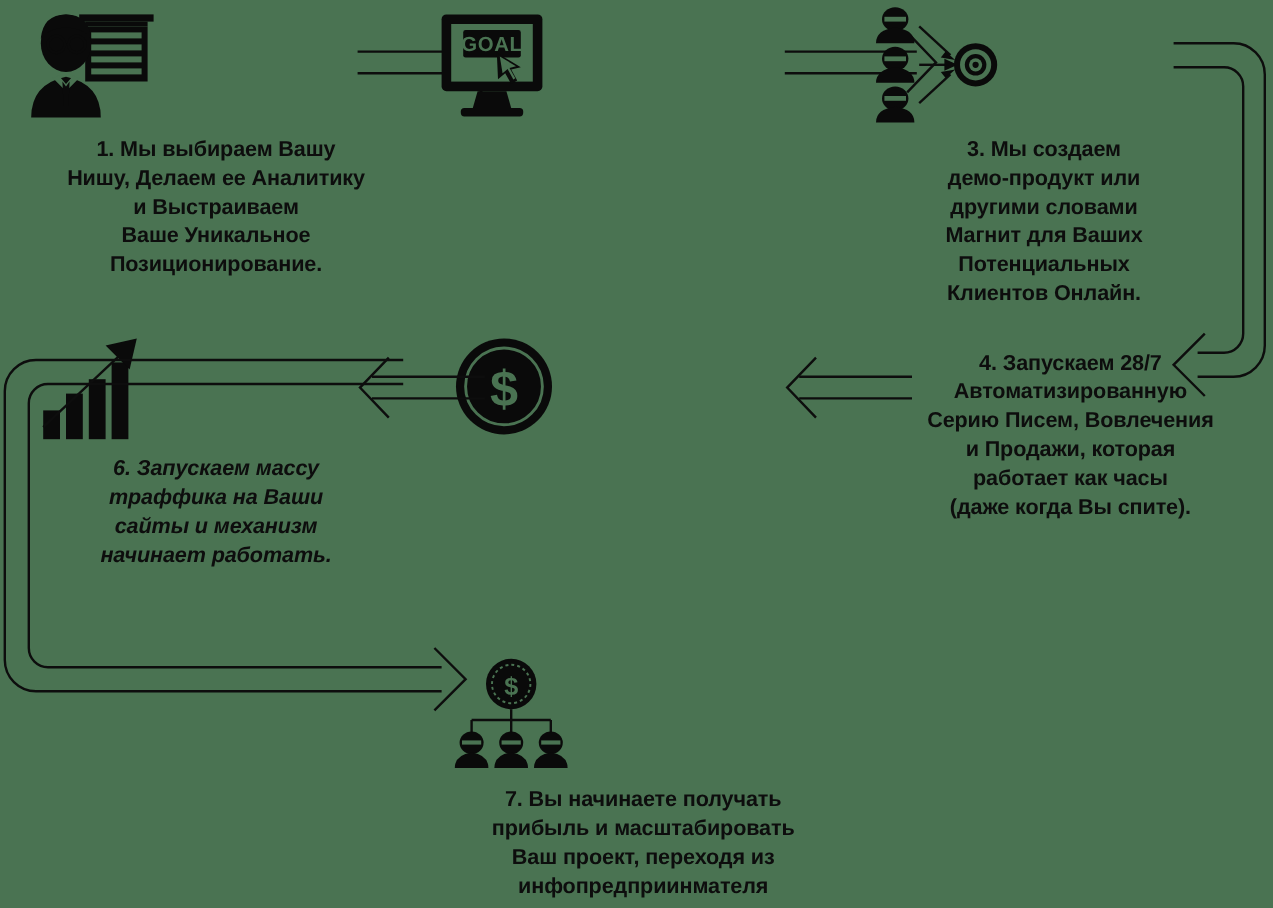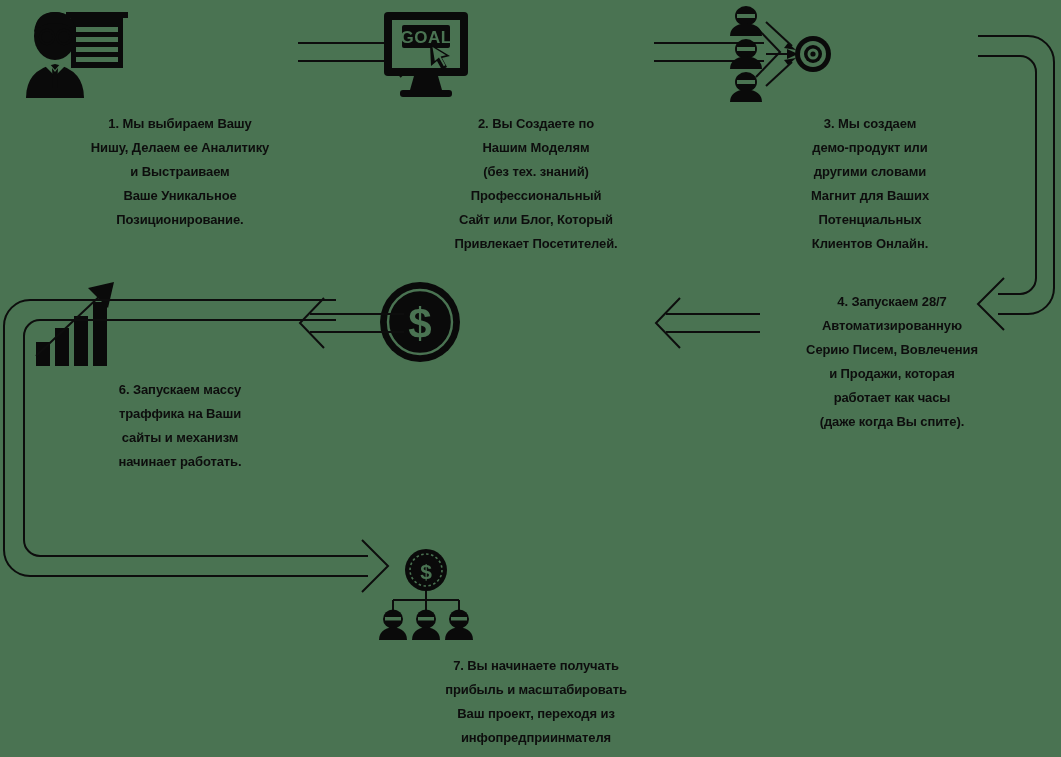--- a/index.html
+++ b/index.html
@@ -22,21 +22,21 @@
     text-align: center;
     color: #0a0a0a;
   }
   .step-icon {
     display: block;
     margin: 0 auto;
     line-height: 0;
   }
   .step-text {
     margin-top: 10px;
-    font-size: 13px;
+    font-size: 18px;
     line-height: 24px;
     font-weight: 600;
     letter-spacing: -0.1px;
     color: #0d0d0d;
     white-space: pre-line;
   }
 
   
   .conn { position: absolute; line-height: 0; }
 
@@ -91,43 +91,37 @@
   </div>
 
   <div class="conn" style="left:296px; top:24px;">
     <svg width="132" height="56" viewBox="0 0 132 56">
       <path class="stroke" d="M2 19 H112"></path>
       <path class="stroke" d="M2 37 H112"></path>
       <path class="stroke" d="M104 3 L128 28 L104 53"></path>
     </svg>
   </div>
 
-  <div class="step" style="left:378px; top:6px; width:316px;">
+  <div class="step" style="left:362px; top:6px; width:316px;">
     <span class="step-icon">
       <svg width="96" height="96" viewBox="0 0 96 96">
 
         <path class="ico" d="M10 6 h76 a4 4 0 0 1 4 4 v56 a4 4 0 0 1 -4 4 h-76 a4 4 0 0 1 -4 -4 v-56 a4 4 0 0 1 4 -4 z"></path>
         <rect class="ico-k" x="14" y="14" width="68" height="48"></rect>
 
         <rect class="ico" x="24" y="19" width="48" height="23" rx="2"></rect>
         <text x="48" y="36.5" class="ico-k" text-anchor="middle" font-family="'Liberation Sans',sans-serif" font-size="17" font-weight="700" fill="#4a7352" letter-spacing="0.5">GOAL</text>
 
         <path class="ico" d="M52 38 l20 12 l-8 2 l5 9 l-5 3 l-5 -9 l-6 5 z"></path>
         <path class="ico-k" d="M54.5 41 l13.5 8.2 l-5.4 1.4 l4.8 8.6 l-1.6 1 l-4.8 -8.6 l-4.2 3.5 z"></path>
 
         <path class="ico" d="M36 70 h24 l4 14 h-32 z"></path>
         <rect class="ico" x="22" y="84" width="52" height="7" rx="3"></rect>
       </svg>
     </span>
-    <div class="step-text">2. Вы Создаете по
-Нашим Моделям
-(без тех. знаний)
-Профессиональный
-Сайт или Блог, Который
-Привлекает Посетителей.</div>
   </div>
 
   <div class="conn" style="left:652px; top:24px;">
     <svg width="132" height="56" viewBox="0 0 132 56">
       <path class="stroke" d="M2 19 H112"></path>
       <path class="stroke" d="M2 37 H112"></path>
       <path class="stroke" d="M104 3 L128 28 L104 53"></path>
     </svg>
   </div>
 
@@ -214,21 +208,21 @@
   </div>
 
   <div class="conn" style="left:276px; top:294px;">
     <svg width="130" height="58" viewBox="0 0 130 58">
       <path class="stroke" d="M128 20 H34"></path>
       <path class="stroke" d="M128 38 H34"></path>
       <path class="stroke" d="M48 4 L24 29 L48 54"></path>
     </svg>
   </div>
 
-  <div class="step" style="left:30px; top:280px; width:300px;">
+  <div class="step" style="left:30px; top:280px; width:300px;font-style:italic;">
     <span class="step-icon">
       <svg width="90" height="88" viewBox="0 0 90 88">
         <rect class="ico" x="6" y="62" width="14" height="24"></rect>
         <rect class="ico" x="25" y="48" width="14" height="38"></rect>
         <rect class="ico" x="44" y="36" width="14" height="50"></rect>
         <rect class="ico" x="63" y="22" width="14" height="64"></rect>
         <path class="stroke" stroke-width="6" d="M6 76 L72 14"></path>
         <path class="ico" d="M84 2 L58 8 L78 28 z"></path>
       </svg>
     </span>

